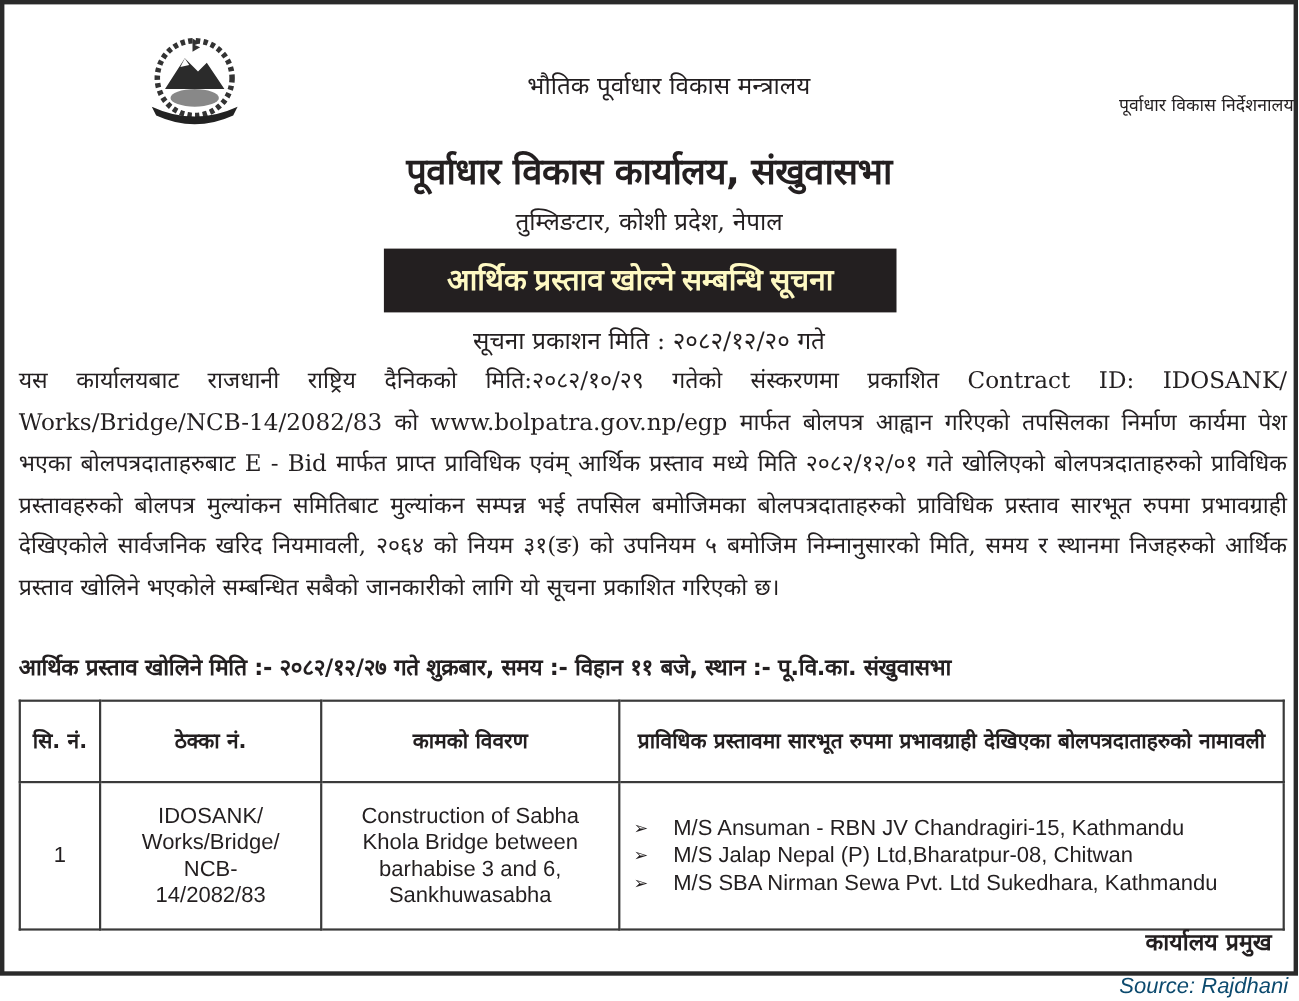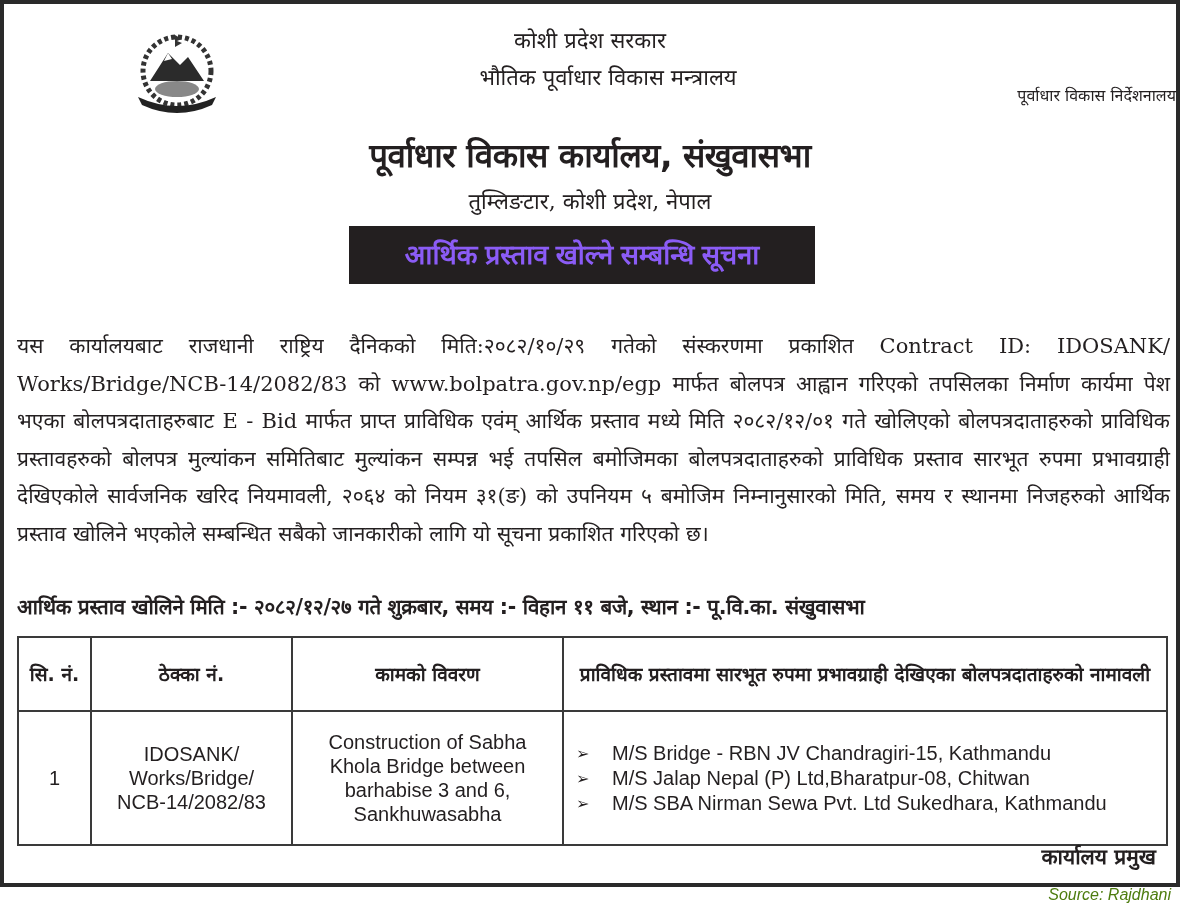--- a/index.html
+++ b/index.html
@@ -8,87 +8,87 @@
   .frame { position:absolute; left:0; top:0; width:1172px; height:879px;
            border:4px solid #2a2a2a; background:#fff; }
   .logo { position:absolute; left:124px; top:27px; width:98px; height:84px; }
   .hdr { position:absolute; left:0; width:1172px; text-align:center; }
   .h-l1 { top:20px; font-size:22px; }
   .h-l2 { top:57px; font-size:22px;margin-left:18px; }
   .h-l3 { top:80px; font-size:16px;text-align:right; }
   .h-main { top:128px; font-family:"DejaVu Sans", sans-serif; font-weight:bold; font-size:33px; letter-spacing:-0.5px; }
   .h-addr { top:181px; font-size:22px; }
   .title-bar { position:absolute; left:345px; top:222px; width:466px; height:58px;
-               background:#231f20; color:#8b5cf6; text-align:center; line-height:58px;
-               font-family:Liberation Sans, sans-serif; font-weight:bold; font-size:27px; }
+               background:#231f20; color:#fef9c3; text-align:center; line-height:58px;
+               font-family:Liberation Serif, serif; font-weight:bold; font-size:27px; }
   .pubdate { top:289px; font-size:22px; }
   .body-text { position:absolute; left:13px; top:324px; width:1153px;
                font-size:21px; line-height:37.5px; text-align:justify; text-align-last:left; }
   .opening { position:absolute; left:13px; top:588px; width:1153px;
              font-family:"DejaVu Sans", sans-serif; font-weight:bold; font-size:20.5px; letter-spacing:-0.3px; }
   table.tbl { position:absolute; left:13px; top:632px; width:1151px; height:210px;
               border-collapse:collapse; font-family:"Liberation Sans", sans-serif; }
   .tbl td, .tbl th { border:2px solid #3a3a3a; text-align:center; vertical-align:middle; padding:0; }
   .tbl th { font-family:"DejaVu Sans", sans-serif; font-weight:bold; font-size:19px; height:72px; line-height:28px; }
   .tbl td { font-size:20px; line-height:24px; color:#231f20; }
   .c1 { width:71px; } .c2 { width:199px; } .c3 { width:269px; }
   .bidders { list-style:none; margin:0; padding:0 0 0 12px; text-align:left; }
   .bidders li { display:flex; align-items:center; font-size:20px; line-height:25px; }
   .bidders .arrow { width:36px; font-size:16px; }
   .sign { position:absolute; right:20px; top:838px; font-family:"DejaVu Sans", sans-serif;
           font-weight:bold; font-size:21px; }
   .source { position:absolute; right:10px; top:886px; font-family:"Liberation Sans", sans-serif;
-            font-style:italic; font-size:16px; color:#4d7c0f; }
+            font-style:italic; font-size:20px; color:#0c4a6e; }
 </style>
 </head>
 <body>
 
 <div class="frame">
 
   <svg class="logo" viewBox="0 0 98 84">
     <circle cx="49" cy="40" r="34" fill="none" stroke="#333" stroke-width="5" stroke-dasharray="4 3"></circle>
     <polygon points="22,50 40,22 52,34 60,26 76,50" fill="#2b2b2b"></polygon>
     <polygon points="40,22 44,28 36,30" fill="#fff"></polygon>
     <ellipse cx="49" cy="58" rx="22" ry="8" fill="#888"></ellipse>
     <polygon points="47,4 47,16 54,12 49,10 54,8" fill="#333"></polygon>
     <path d="M10 66 Q49 84 88 66 L84 74 Q49 90 14 74 Z" fill="#222"></path>
   </svg>
 
-  <div class="hdr h-l1">कोशी प्रदेश सरकार</div>
   <div class="hdr h-l2">भौतिक पूर्वाधार विकास मन्त्रालय</div>
   <div class="hdr h-l3">पूर्वाधार विकास निर्देशनालय</div>
   <div class="hdr h-main">पूर्वाधार विकास कार्यालय, संखुवासभा</div>
   <div class="hdr h-addr">तुम्लिङटार, कोशी प्रदेश, नेपाल</div>
 
   <div class="title-bar">आर्थिक प्रस्ताव खोल्ने सम्बन्धि सूचना</div>
 
+  <div class="hdr pubdate">सूचना प्रकाशन मिति : २०८२/१२/२० गते</div>
 
   <div class="body-text">यस कार्यालयबाट राजधानी राष्ट्रिय दैनिकको मिति:२०८२/१०/२९ गतेको संस्करणमा प्रकाशित Contract ID: IDOSANK/ Works/Bridge/NCB-14/2082/83 को www.bolpatra.gov.np/egp मार्फत बोलपत्र आह्वान गरिएको तपसिलका निर्माण कार्यमा पेश भएका बोलपत्रदाताहरुबाट E - Bid मार्फत प्राप्त प्राविधिक एवंम् आर्थिक प्रस्ताव मध्ये मिति २०८२/१२/०१ गते खोलिएको बोलपत्रदाताहरुको प्राविधिक प्रस्तावहरुको बोलपत्र मुल्यांकन समितिबाट मुल्यांकन सम्पन्न भई तपसिल बमोजिमका बोलपत्रदाताहरुको प्राविधिक प्रस्ताव सारभूत रुपमा प्रभावग्राही देखिएकोले सार्वजनिक खरिद नियमावली, २०६४ को नियम ३१(ङ) को उपनियम ५ बमोजिम निम्नानुसारको मिति, समय र स्थानमा निजहरुको आर्थिक प्रस्ताव खोलिने भएकोले सम्बन्धित सबैको जानकारीको लागि यो सूचना प्रकाशित गरिएको छ।</div>
 
   <div class="opening">आर्थिक प्रस्ताव खोलिने मिति :- २०८२/१२/२७ गते शुक्रबार, समय :- विहान ११ बजे, स्थान :- पू.वि.का. संखुवासभा</div>
 
   <table class="tbl">
     <thead>
       <tr>
         <th class="c1">सि. नं.</th>
         <th class="c2">ठेक्का नं.</th>
         <th class="c3">कामको विवरण</th>
         <th>प्राविधिक प्रस्तावमा सारभूत रुपमा प्रभावग्राही देखिएका बोलपत्रदाताहरुको नामावली</th>
       </tr>
     </thead>
     <tbody>
       <tr>
         <td>1</td>
-        <td style="padding:0 16px;">IDOSANK/ Works/Bridge/ NCB-14/2082/83</td>
+        <td style="padding:0 28px;">IDOSANK/ Works/Bridge/ NCB-14/2082/83</td>
         <td style="padding:12px 18px;">Construction of Sabha Khola Bridge between barhabise 3 and 6, Sankhuwasabha</td>
         <td>
           <ul class="bidders">
             <li>
               <span class="arrow">➢</span>
-              <span>M/S Bridge - RBN JV Chandragiri-15, Kathmandu</span>
+              <span>M/S Ansuman - RBN JV Chandragiri-15, Kathmandu</span>
             </li>
             <li>
               <span class="arrow">➢</span>
               <span>M/S Jalap Nepal (P) Ltd,Bharatpur-08, Chitwan</span>
             </li>
             <li>
               <span class="arrow">➢</span>
               <span>M/S SBA Nirman Sewa Pvt. Ltd Sukedhara, Kathmandu</span>
             </li>
           </ul>

